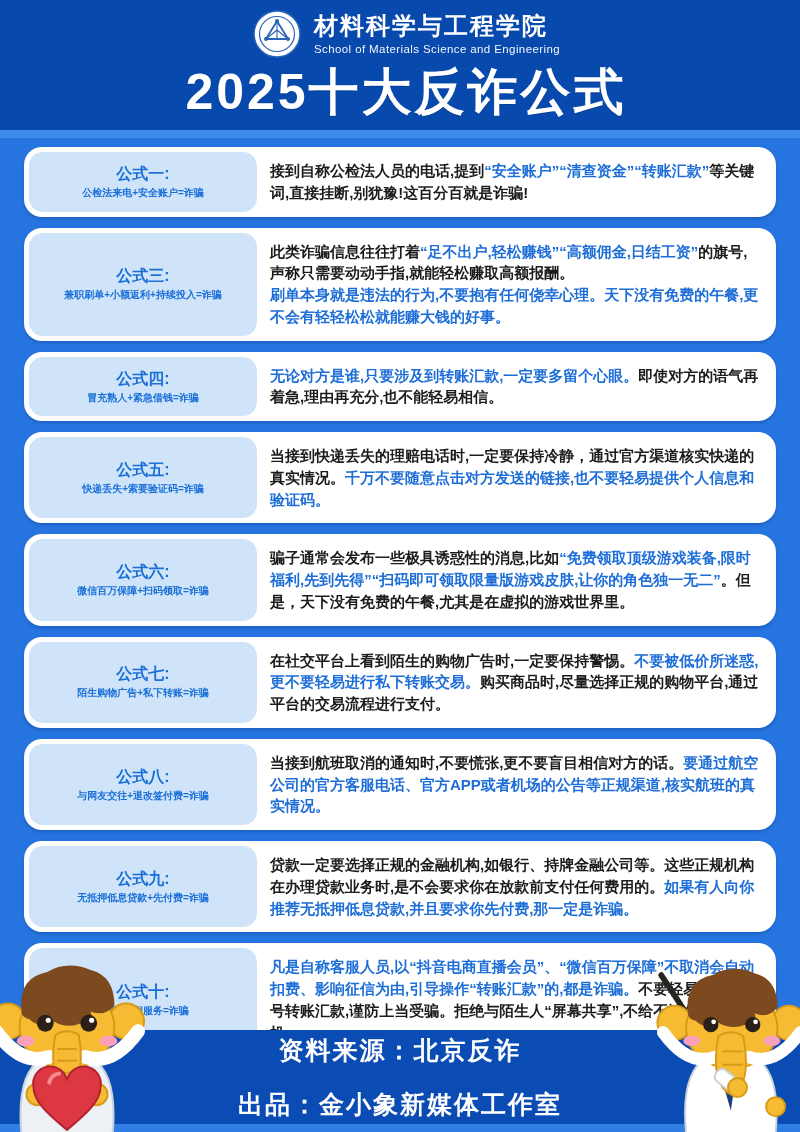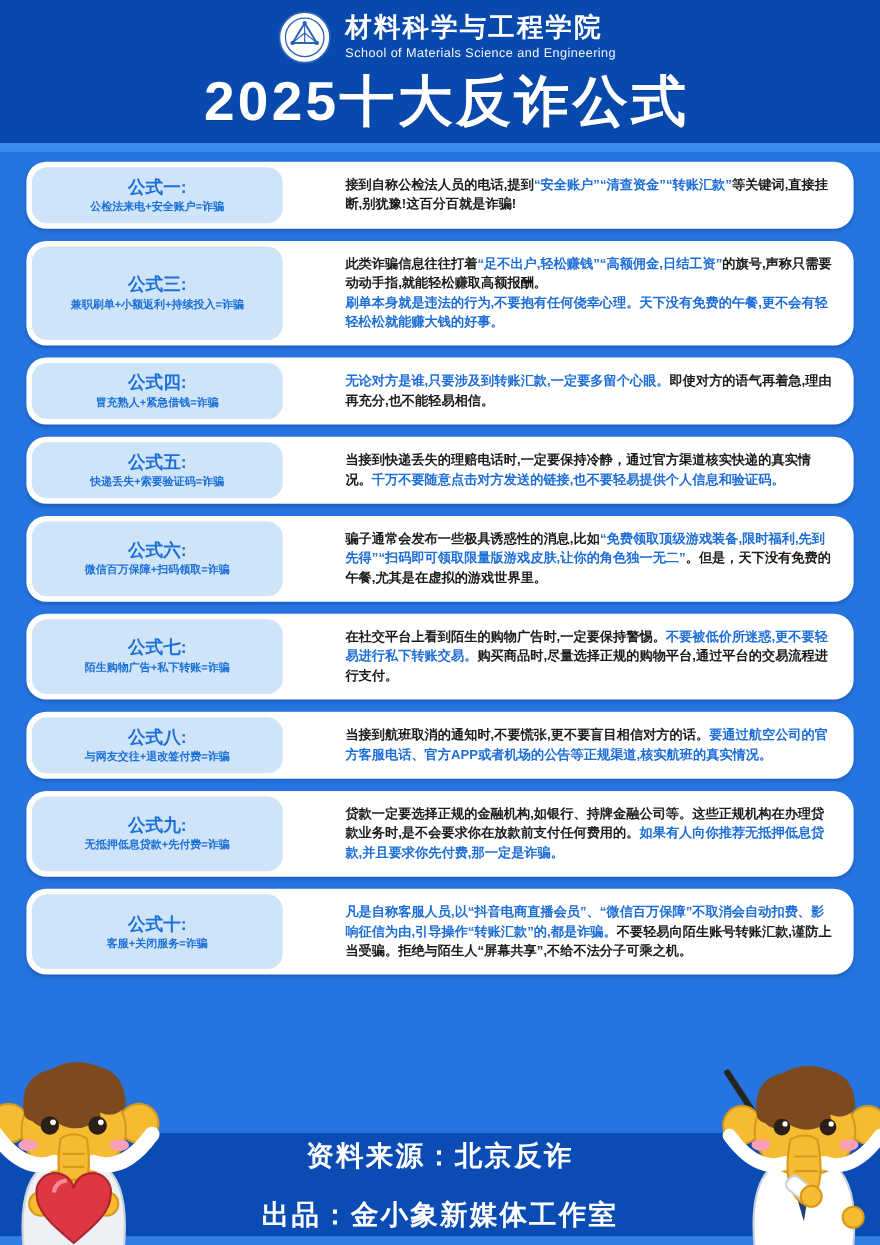--- a/index.html
+++ b/index.html
@@ -37,22 +37,22 @@
     box-shadow:0 2px 3px rgba(0,40,110,0.25);
   }
   .formula-label {
     flex:none; width:228px; background:#cfe4f8; border-radius:14px;
     display:flex; flex-direction:column; align-items:center; justify-content:center;
     text-align:center; color:#1b6fd8; padding:6px 8px;
   }
   .formula-label .l1 { font-size:16px; font-weight:800; margin-bottom:2px; }
   .formula-label .l2 { font-size:10px; font-weight:800; line-height:1.25; }
   .formula-content {
-    flex:1; padding:8px 12px 8px 13px; font-size:12px; line-height:1.45;
-    color:#1c1c1c; font-weight:600; white-space:pre-wrap;margin-left:44px;
+    flex:1; padding:8px 12px 8px 13px; font-size:15px; line-height:1.45;
+    color:#1c1c1c; font-weight:600; white-space:pre-wrap;
   }
   .formula-content .hl { color:#1e6ed8; font-weight:700; }
   
   .footer {
     position:absolute; left:0; right:0; bottom:8px; height:94px;
     background:#0a4cb3; color:#fff; text-align:center;
     display:flex; flex-direction:column; align-items:center; justify-content:center;
     gap:21px; z-index:1;
   }
   .footer-line { font-size:25px; font-weight:800; letter-spacing:2px; }

